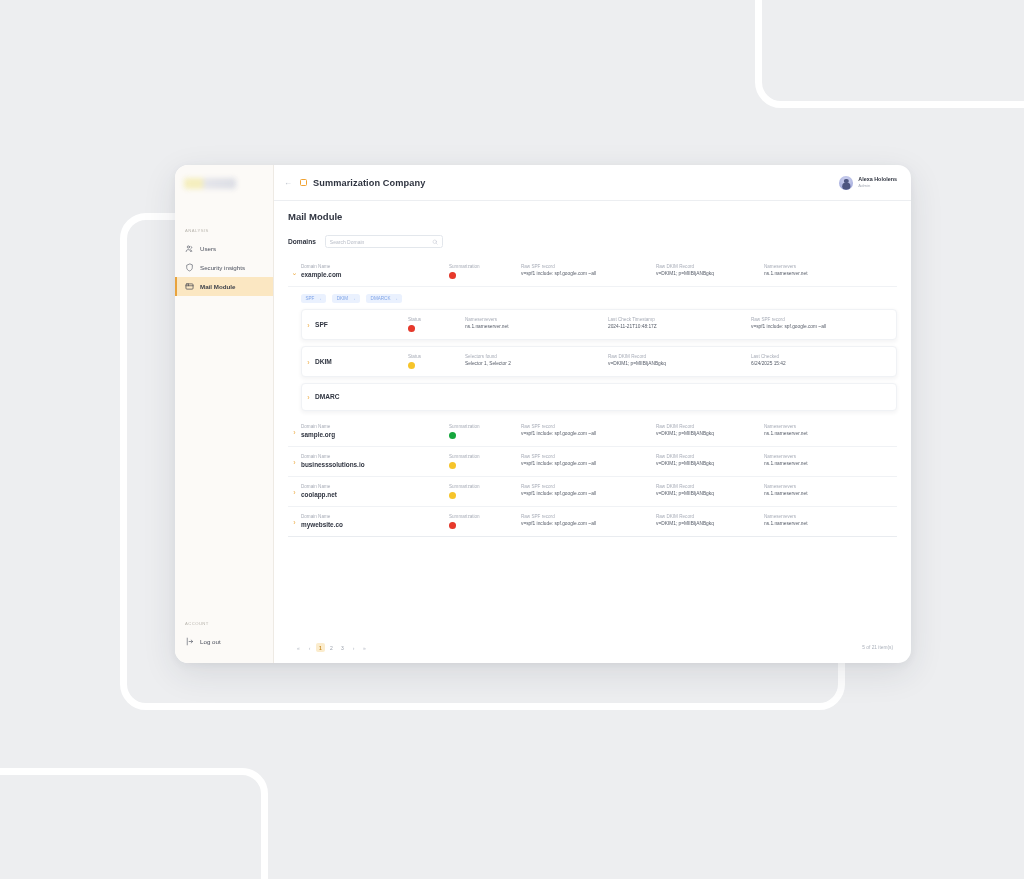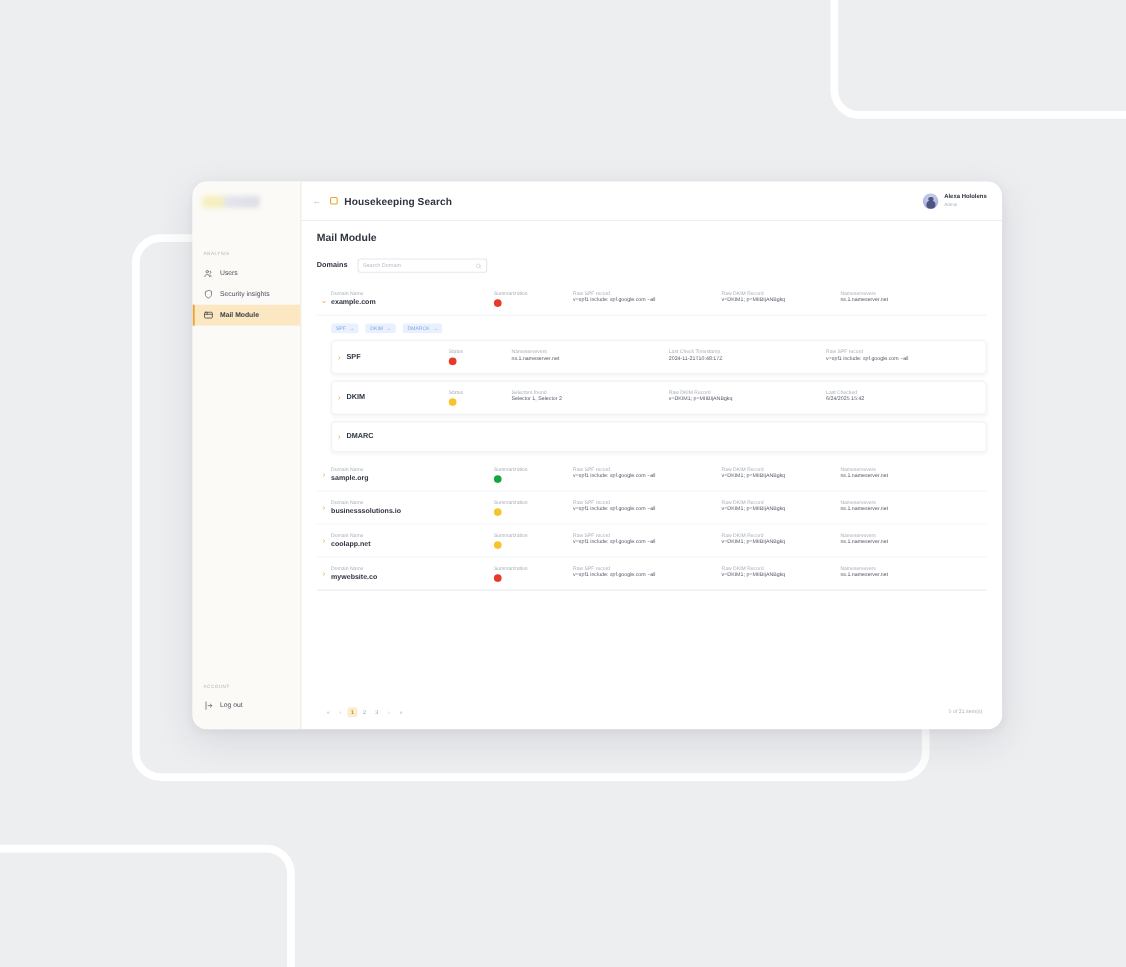--- a/index.html
+++ b/index.html
@@ -235,21 +235,21 @@
           <span>Log out</span>
         </div>
       </div>
     </div>
 
     <div id="main">
 
       <div id="topbar">
         <span class="back-arrow">←</span>
         <span class="brand-mark"></span>
-        <span class="brand-title">Housekeeping Search</span>
+        <span class="brand-title">Summarization Company</span>
         <span class="topbar-spacer"></span>
         <div class="user-box">
           <div class="avatar"></div>
           <div>
             <div class="user-name">Alexa Hololens</div>
             <div class="user-role">Admin</div>
           </div>
         </div>
       </div>
 

